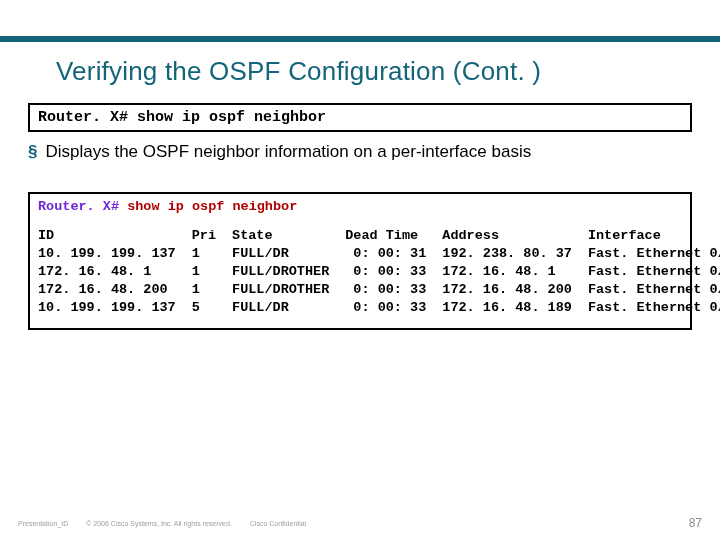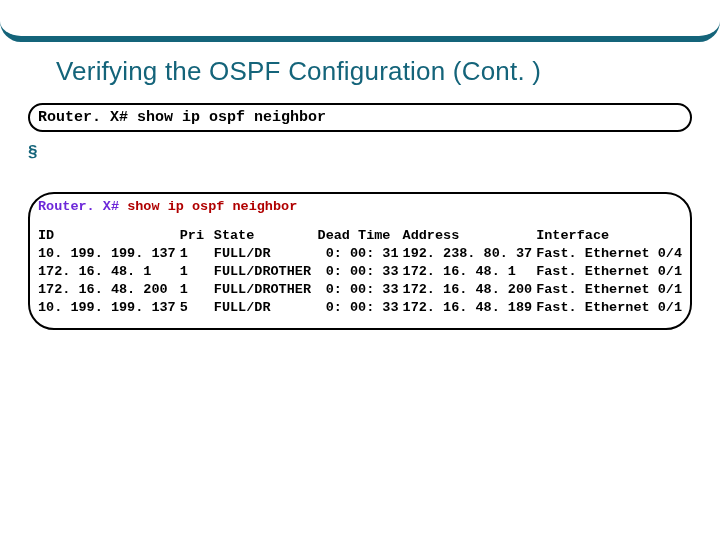--- a/index.html
+++ b/index.html
@@ -1,15 +1,15 @@
 <!DOCTYPE html>
 <html><head>
 <meta charset="utf-8">
 <style>
-  * { margin: 0; padding: 0; box-sizing: border-box; border-radius: 26px; }
+  * { margin: 0; padding: 0; box-sizing: border-box; }
   html, body { width: 720px; height: 540px; font-family: Arial, Helvetica, sans-serif; background: #fff; }
   .slide { position: relative; width: 720px; height: 540px; background: #fff; }
   .topbar { width: 100%; height: 42px; background: #fff; border-bottom: 6px solid #14647a; }
   .title { font-size: 26px; color: #14647a; font-weight: 400; padding: 14px 0 10px 56px; letter-spacing: 0.2px; }
   .cmdbox1 {
     margin: 6px 28px 0 28px;
     border: 2px solid #000;
     background: #fff;
     padding: 4px 8px;
     font-family: "Courier New", Courier, monospace;
@@ -26,21 +26,21 @@
   .outputbox .inner {
     padding: 4px 8px 10px 8px;
     font-family: "Courier New", Courier, monospace;
     font-weight: bold;
     font-size: 13.5px;
     line-height: 1.35;
   }
   .cmdline { color: #000; margin-bottom: 10px; }
   .cmdline .prompt { color: #6d28d9; }
   .cmdline .cmd { color: #b00000; margin-top: 32px; }
-  .cols { display: flex; gap: 4px; }
+  .cols { display: flex; gap: 16px; }
   .col { white-space: pre; }
   .footer {
     position: absolute; bottom: 10px; left: 0; width: 100%;
     display: flex; align-items: center; justify-content: space-between;
     padding: 0 18px;
     font-size: 7px; color: #9aa0a6;
   }
   .footer-left { display: flex; gap: 18px; }
   .pagenum { font-size: 12px; color: #8a8f94; }
 </style>
@@ -52,20 +52,21 @@
   <div class="topbar"></div>
 
   <div class="title">Verifying the OSPF Configuration (Cont. )</div>
 
   <div class="cmdbox1">
     <span>Router. X# show ip ospf neighbor</span>
   </div>
 
   <div class="bullet-row">
     <span class="bullet-mark">§</span>
+    <span>Displays the OSPF neighbor information on a per-interface basis</span>
   </div>
 
   <div class="outputbox">
     <div class="inner">
       <div class="cmdline">
         <span class="prompt">Router. X#</span>
         <span> </span>
         <span class="cmd">show ip ospf neighbor</span>
       </div>
       <div class="cols">
@@ -96,14 +97,22 @@
 172. 16. 48. 189</div>
         <div class="col" style="flex:1">Interface
 Fast. Ethernet 0/4
 Fast. Ethernet 0/1
 Fast. Ethernet 0/1
 Fast. Ethernet 0/1</div>
       </div>
     </div>
   </div>
 
+  <div class="footer">
+    <div class="footer-left">
+      <span>Presentation_ID</span>
+      <span>© 2006 Cisco Systems, Inc. All rights reserved.</span>
+      <span>Cisco Confidential</span>
+    </div>
+    <div class="pagenum">87</div>
+  </div>
 
 </div>
 
 </body></html>

